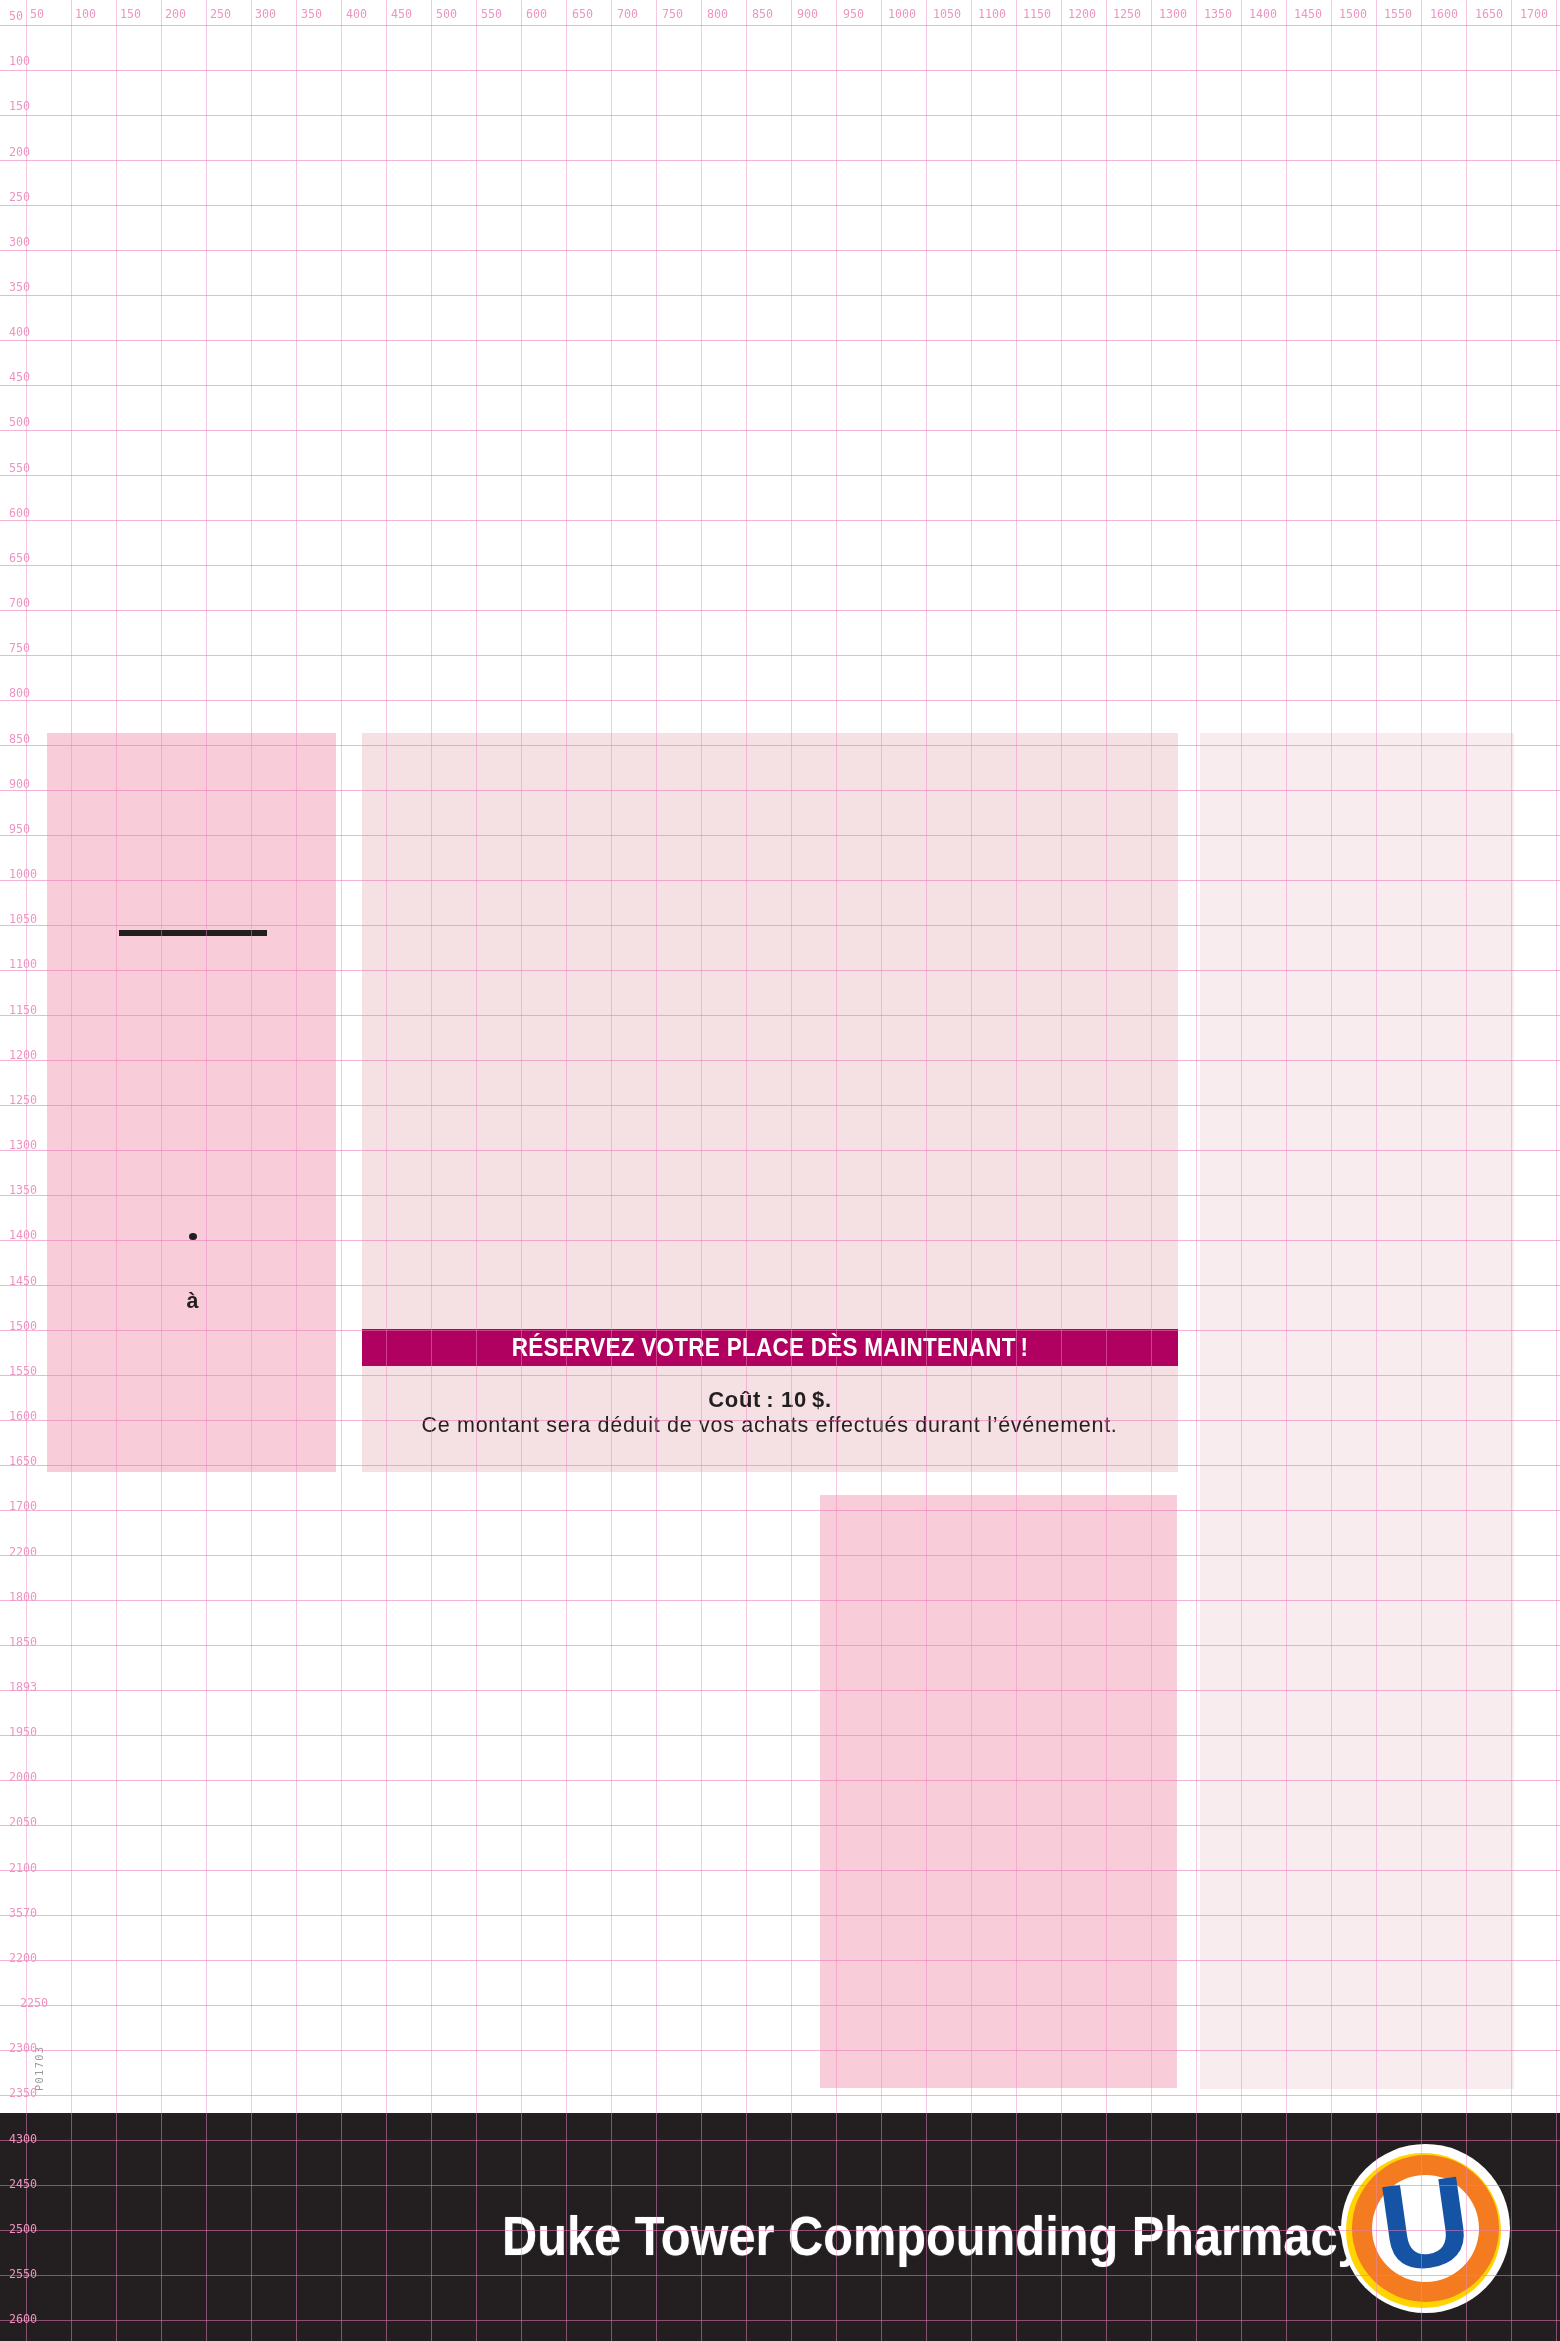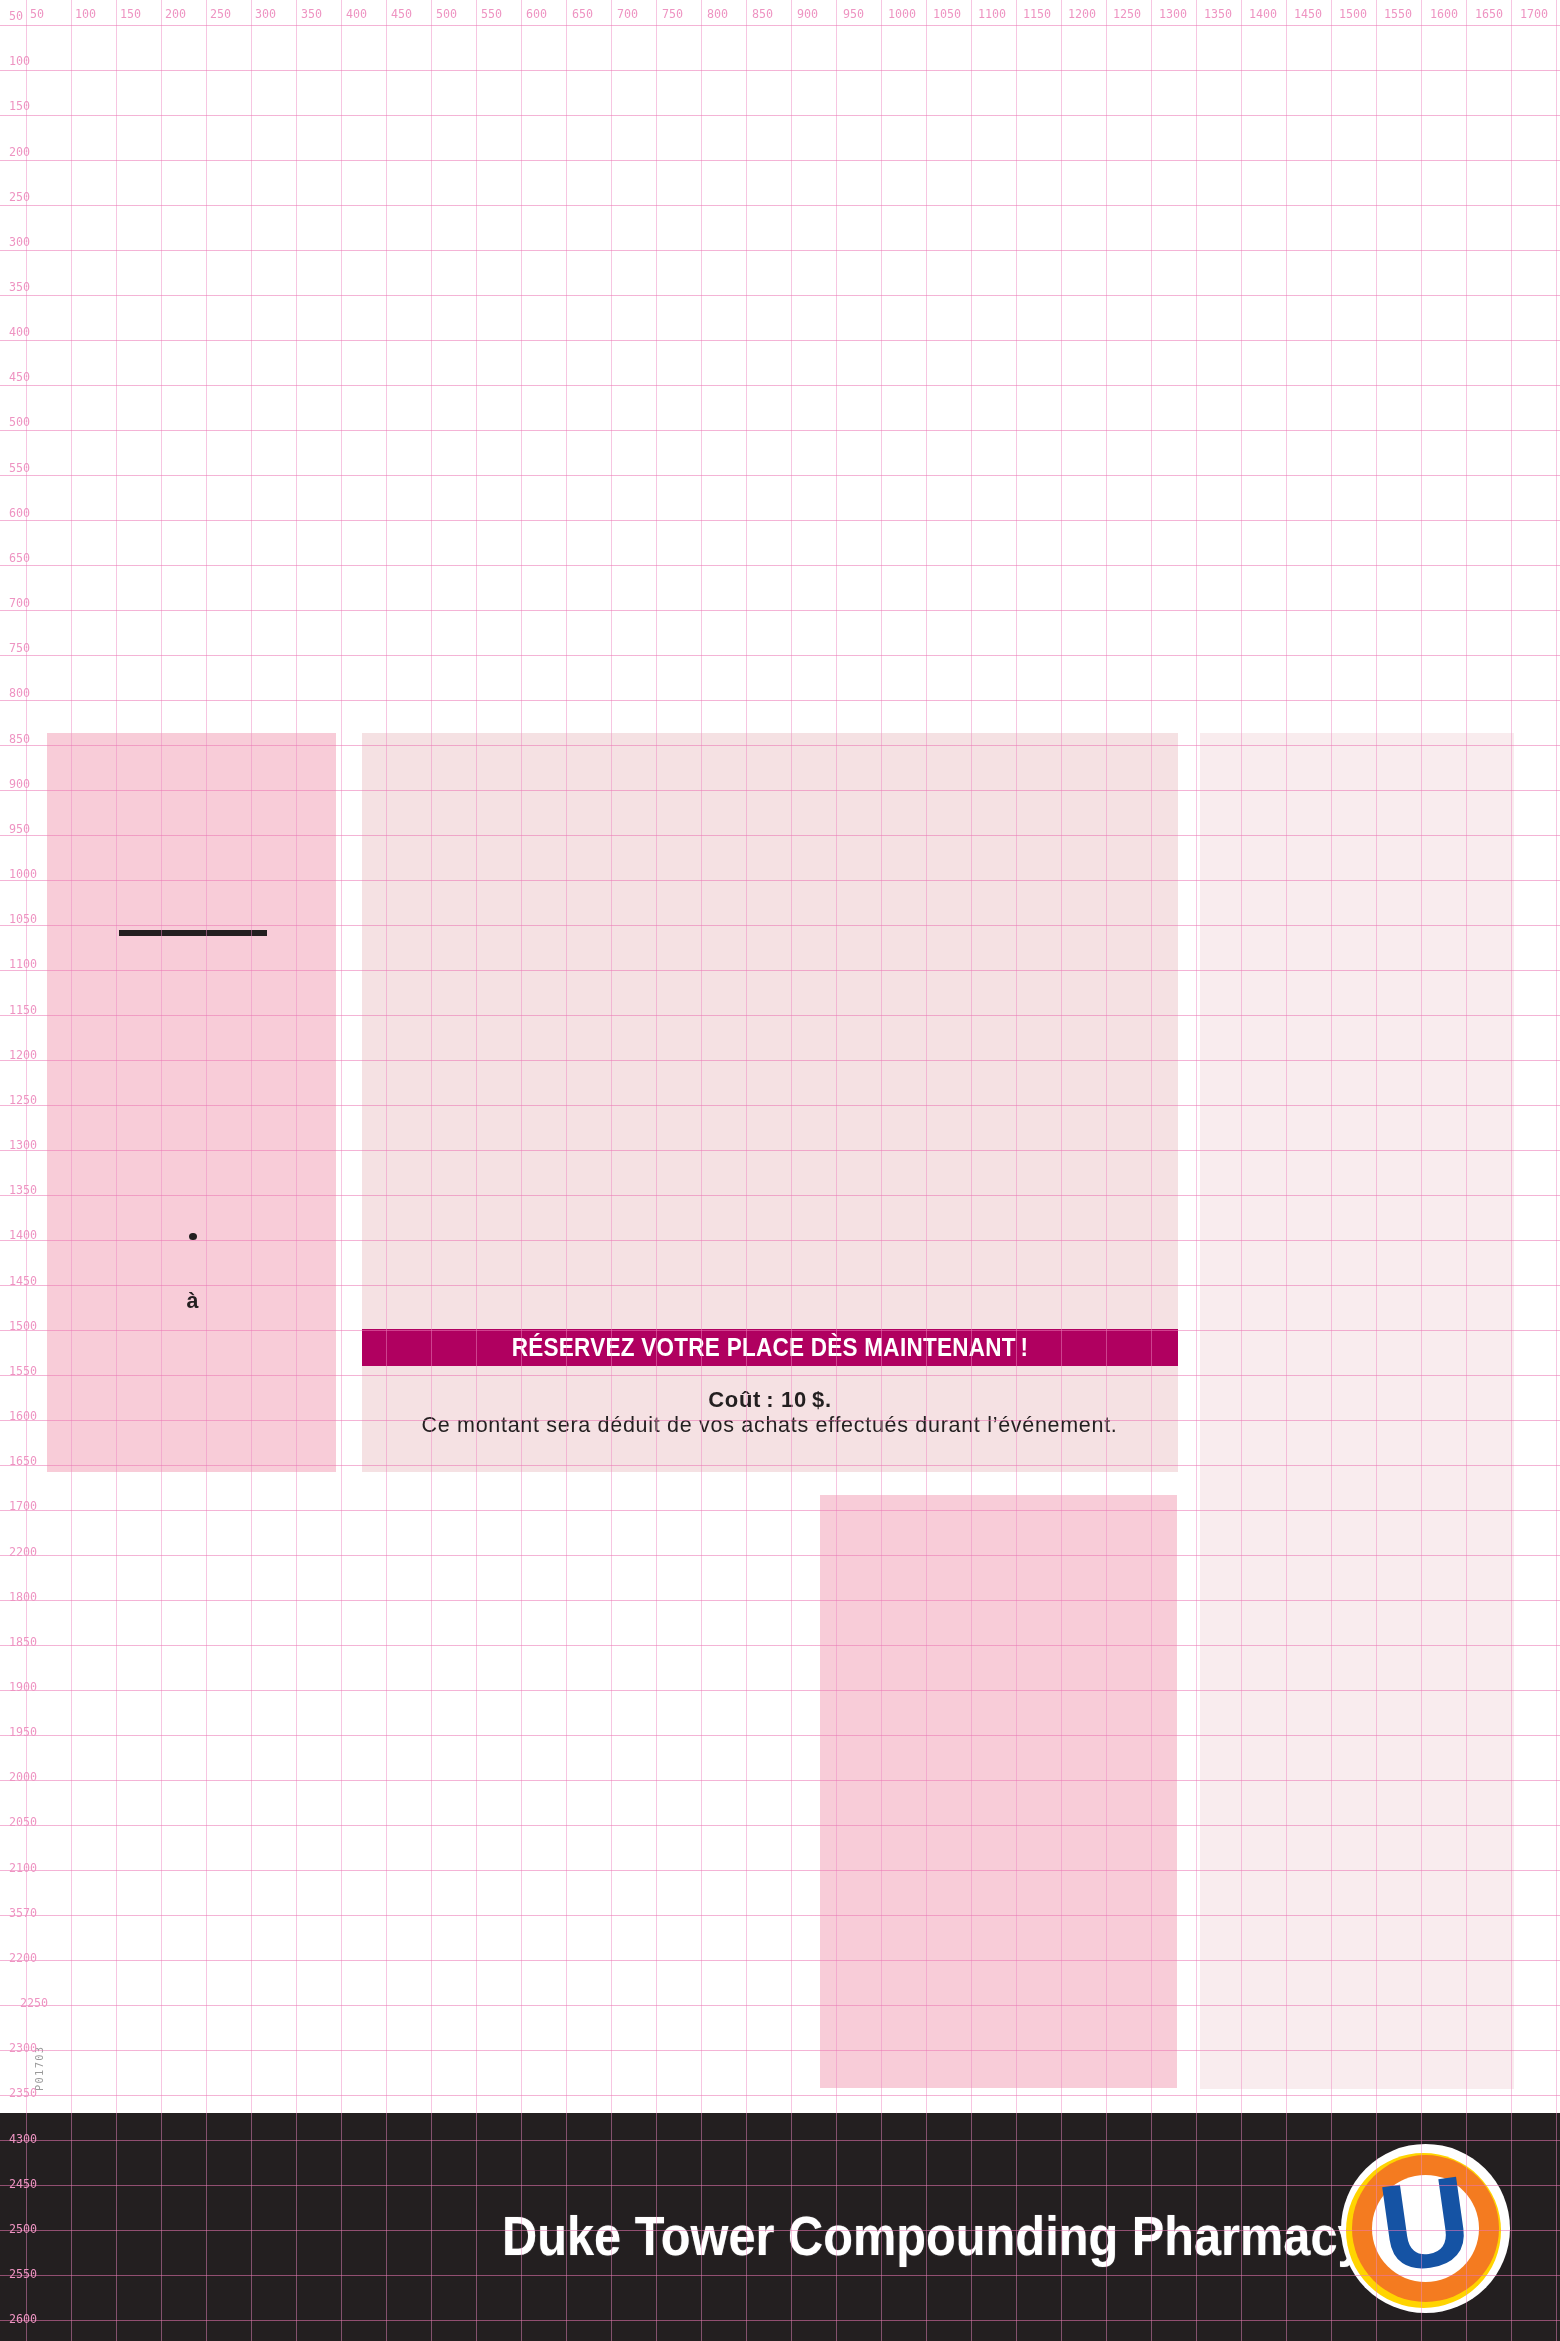--- a/index.html
+++ b/index.html
@@ -185,21 +185,21 @@
       <span class="rl" style="left: 9px; top: 1229px;">1400</span>
       <span class="rl" style="left: 9px; top: 1275px;">1450</span>
       <span class="rl" style="left: 9px; top: 1320px;">1500</span>
       <span class="rl" style="left: 9px; top: 1365px;">1550</span>
       <span class="rl" style="left: 9px; top: 1410px;">1600</span>
       <span class="rl" style="left: 9px; top: 1455px;">1650</span>
       <span class="rl" style="left: 9px; top: 1500px;">1700</span>
       <span class="rl" style="left: 9px; top: 1546px;">2200</span>
       <span class="rl" style="left: 9px; top: 1591px;">1800</span>
       <span class="rl" style="left: 9px; top: 1636px;">1850</span>
-      <span class="rl" style="left: 9px; top: 1681px;">1900</span>
+      <span class="rl" style="left: 9px; top: 1681px;">1893</span>
       <span class="rl" style="left: 9px; top: 1726px;">1950</span>
       <span class="rl" style="left: 9px; top: 1771px;">2000</span>
       <span class="rl" style="left: 9px; top: 1816px;">2050</span>
       <span class="rl" style="left: 9px; top: 1862px; text-align: center;">2100</span>
       <span class="rl" style="left: 9px; top: 1907px;">3570</span>
       <span class="rl" style="left: 9px; top: 1952px;">2200</span>
       <span class="rl" style="left: 20px; top: 1997px;">2250</span>
       <span class="rl" style="left: 9px; top: 2042px;">2300</span>
       <span class="rl" style="left: 9px; top: 2087px;">2350</span>
       <span class="rl" style="left: 9px; top: 2133px;">4300</span>

